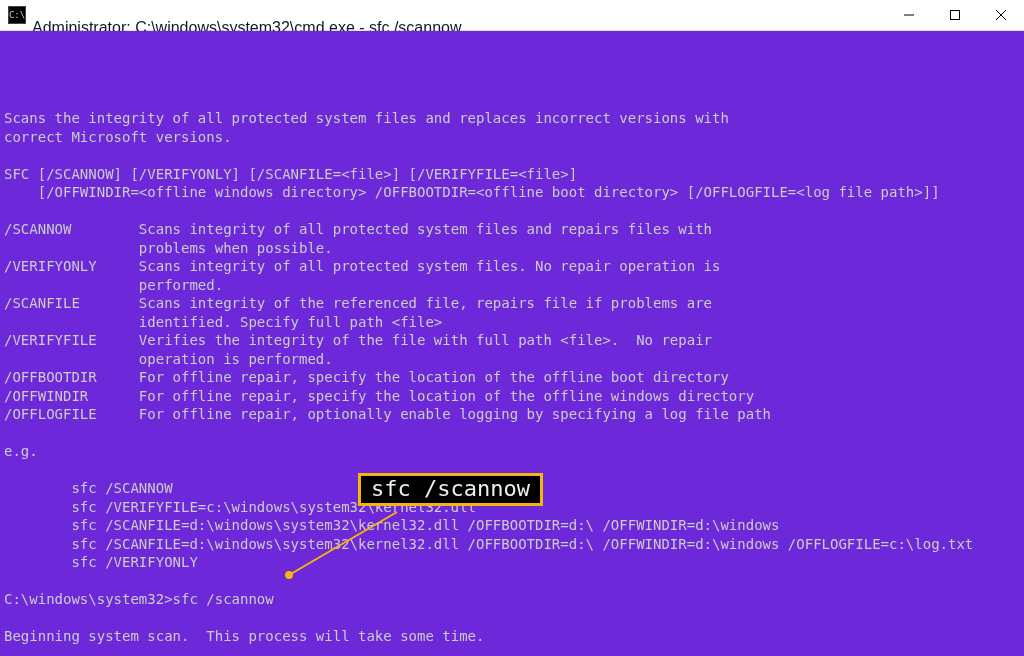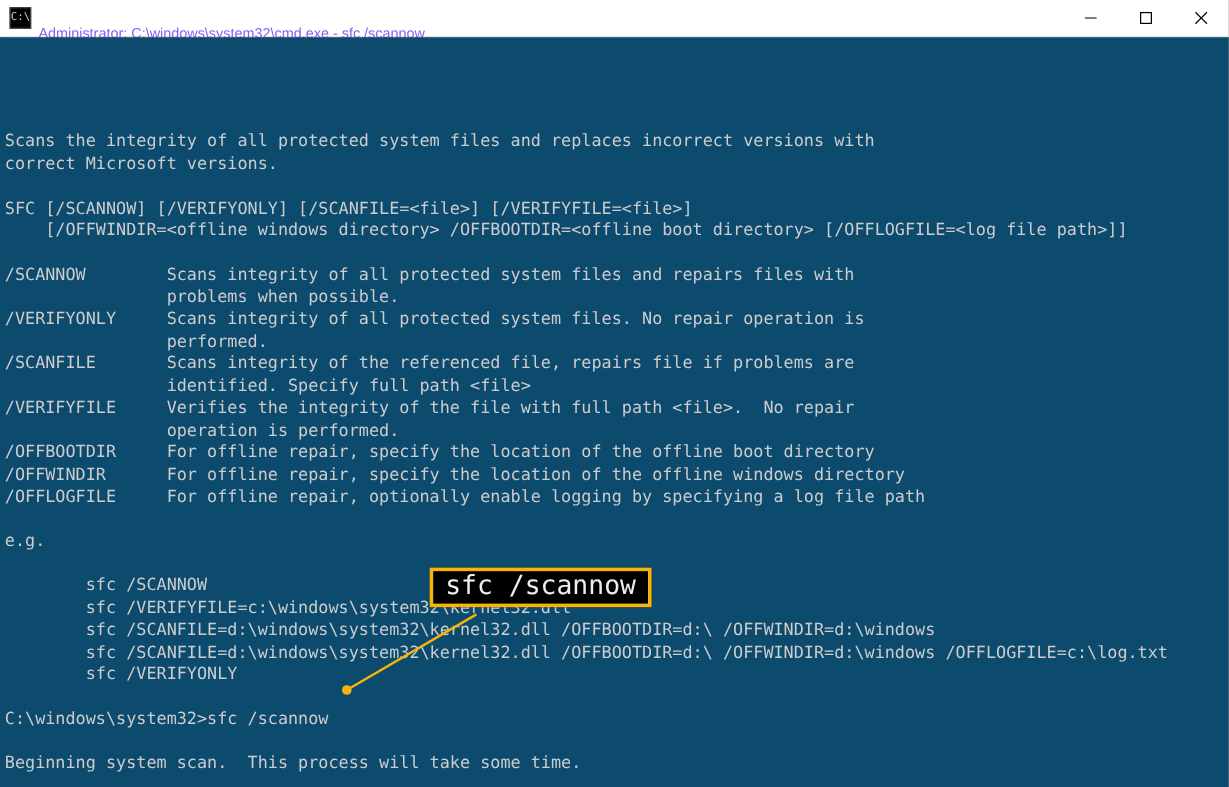--- a/index.html
+++ b/index.html
@@ -30,36 +30,36 @@
     margin: 0 6px 0 8px;
     background: #000;
     display: inline-flex;
     align-items: center; justify-content: center;
     font-family: Consolas, monospace;
     font-size: 9px; color: #ccc;
     border: 1px solid #444;
   }
   .titlebar .title {
     flex: 1;
-    font-size: 12px;
-    color: #8b5cf6;
+    font-size: 16px;
+    color: #0f172a;
     white-space: nowrap; overflow: hidden; text-overflow: ellipsis; margin-top: 25px;
   }
   .titlebar .wbtn {
     width: 46px; height: 30px;
     display: flex; align-items: center; justify-content: center;
     font-family: "Segoe UI Symbol", sans-serif;
     font-size: 11px; color: #000;
     cursor: pointer;
   }
   .titlebar .wbtn svg { width: 10px; height: 10px; stroke: currentColor; stroke-width: 1; fill: none; }
 
   .console {
     flex: 1;
-    background: #0c4a6e;
+    background: #6d28d9;
     color: #ccc;
     font-family: Consolas, "Lucida Console", monospace;
     font-size: 14px;
     line-height: 18.5px;
     padding: 4px 4px;
     white-space: pre;
     overflow: hidden;
     position: relative;
   }
   .console .line { white-space: pre; }

